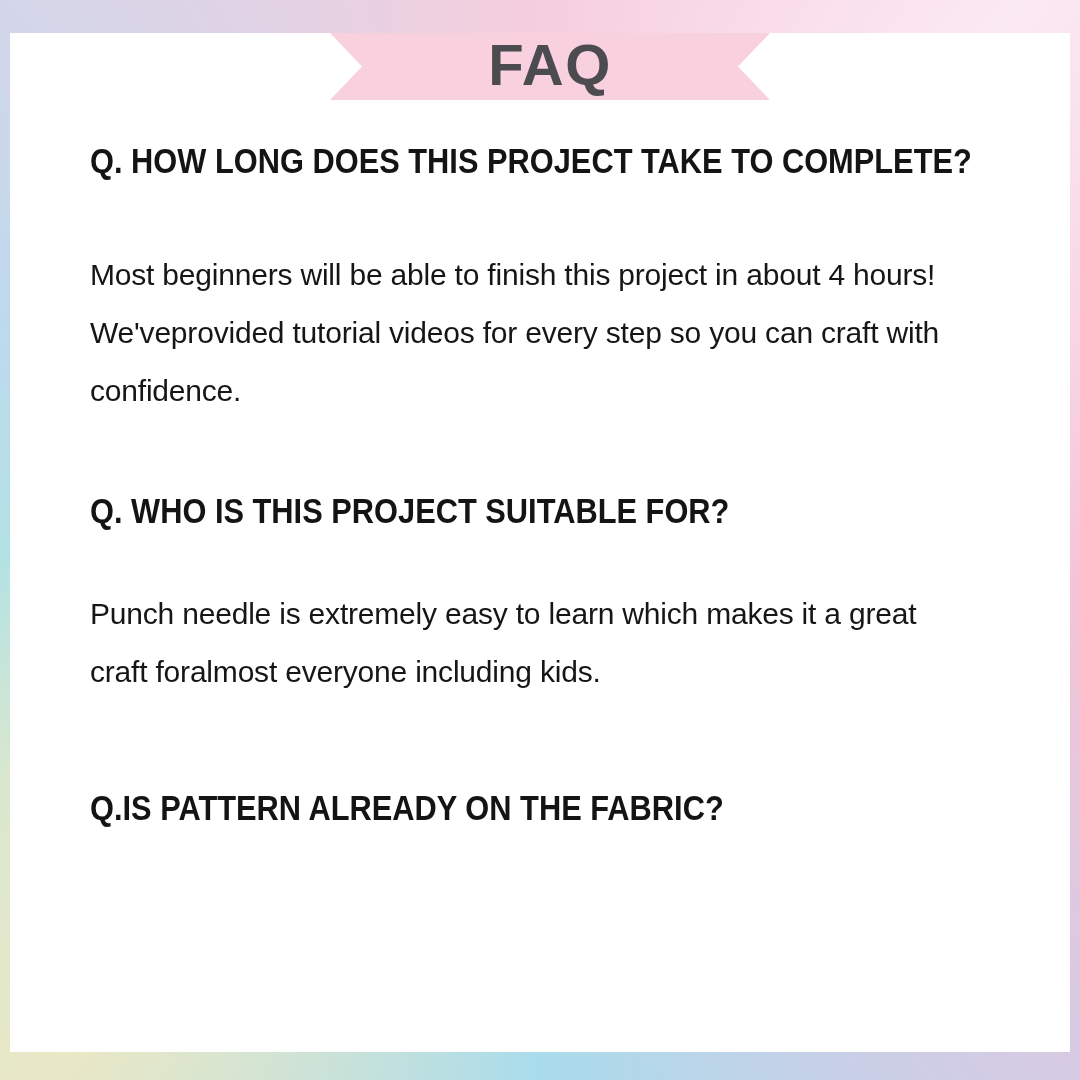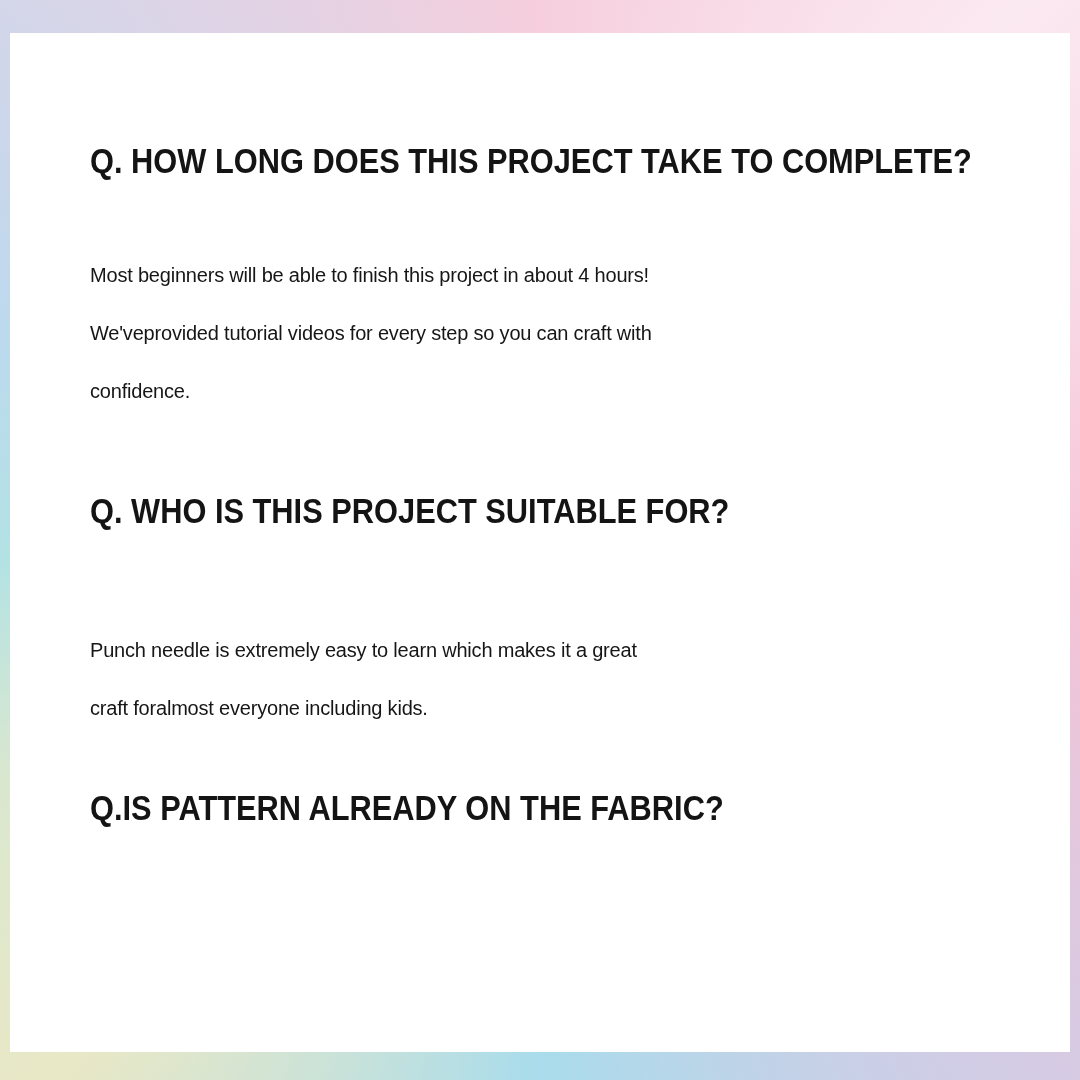--- a/index.html
+++ b/index.html
@@ -62,41 +62,44 @@
     line-height: 42px;
     font-weight: bold;
     color: #141414;
     white-space: nowrap;
     transform: scaleX(0.88);
     transform-origin: left center;
   }
   .answer {
     position: absolute;
     left: 80px;
-    font-size: 20px;
+    font-size: 30px;
     line-height: 58px;
     font-weight: normal;
     color: #161616;
     letter-spacing: -0.2px;
     white-space: pre;
   }
   #q1 { top: 107px; }
   #a1 { top: 213px; }
   #q2 { top: 457px; }
-  #a2 { top: 588px; }
+  #a2 { top: 552px; }
   #q3 { top: 754px; }
   #a3 { top: 863px; }
 </style>
 </head>
 <body>
 
 <div id="page">
   <div></div>
   <div id="panel">
 
+    <div id="ribbon">
+      <div class="title">FAQ</div>
+    </div>
 
     <div id="q1" class="question">Q. HOW LONG DOES THIS PROJECT TAKE TO COMPLETE?</div>
     <div id="a1" class="answer">Most beginners will be able to finish this project in about 4 hours!
 We'veprovided tutorial videos for every step so you can craft with
 confidence.</div>
 
     <div id="q2" class="question">Q. WHO IS THIS PROJECT SUITABLE FOR?</div>
     <div id="a2" class="answer">Punch needle is extremely easy to learn which makes it a great
 craft foralmost everyone including kids.</div>
 

